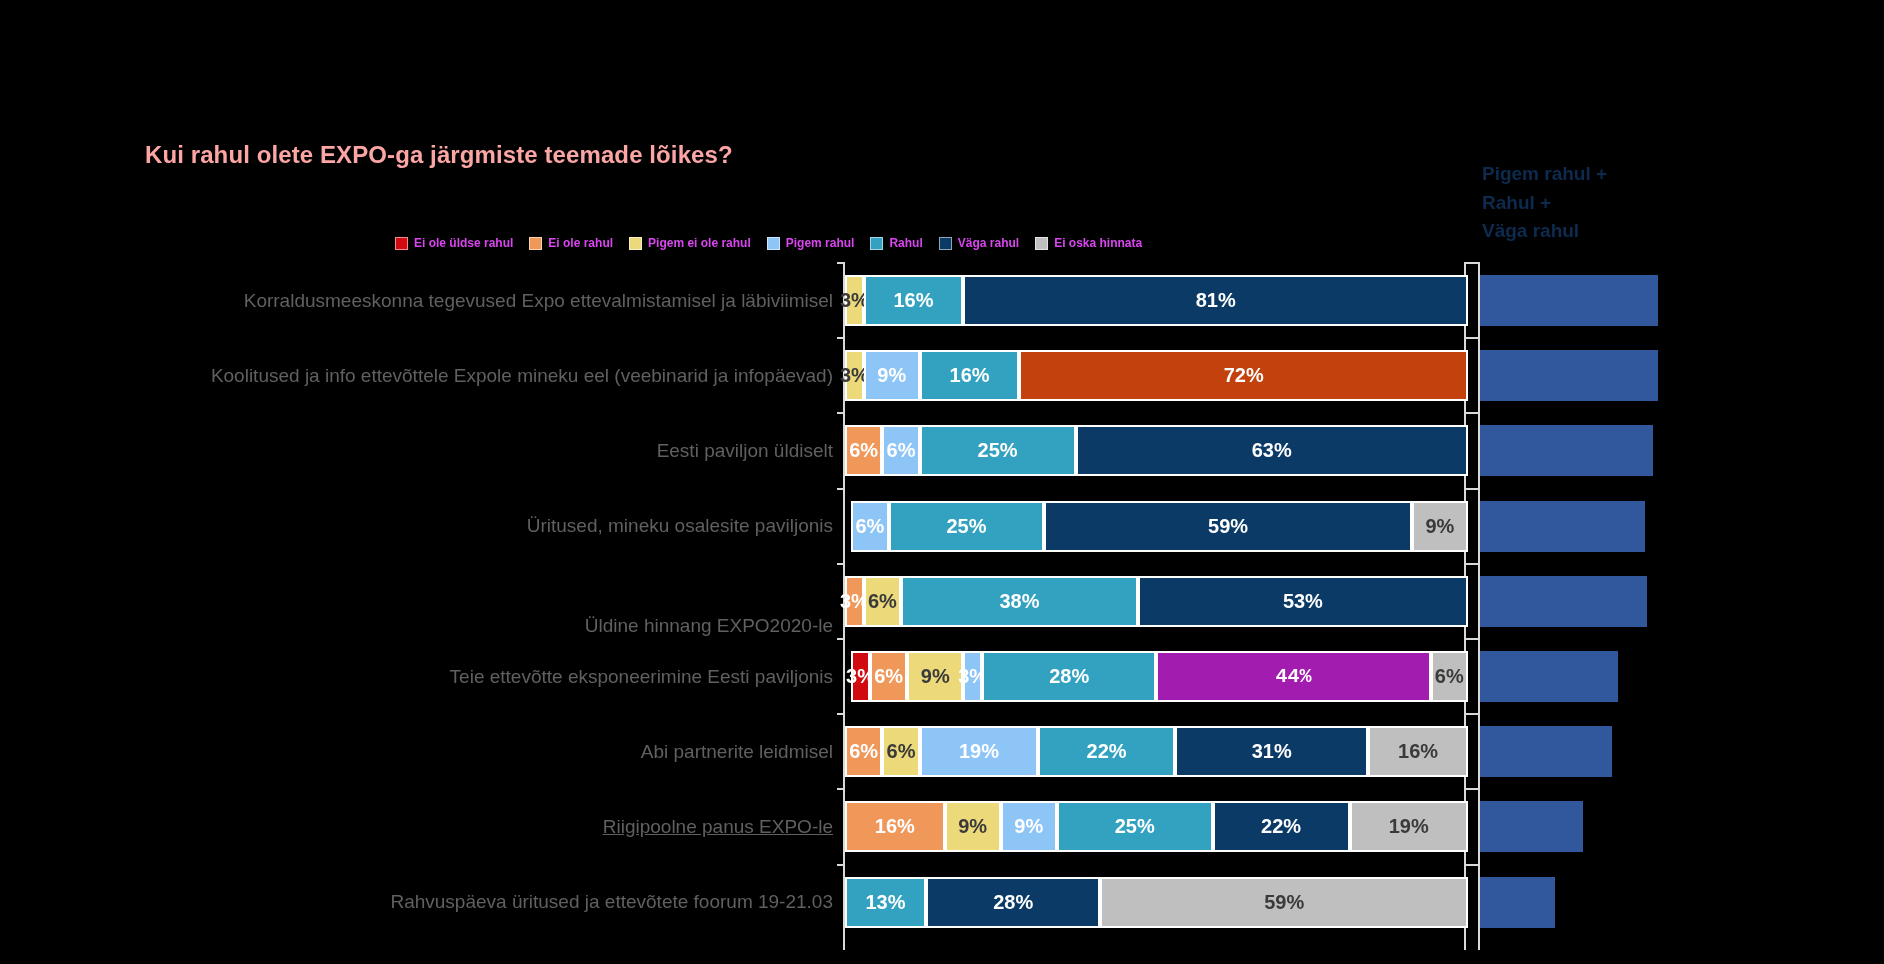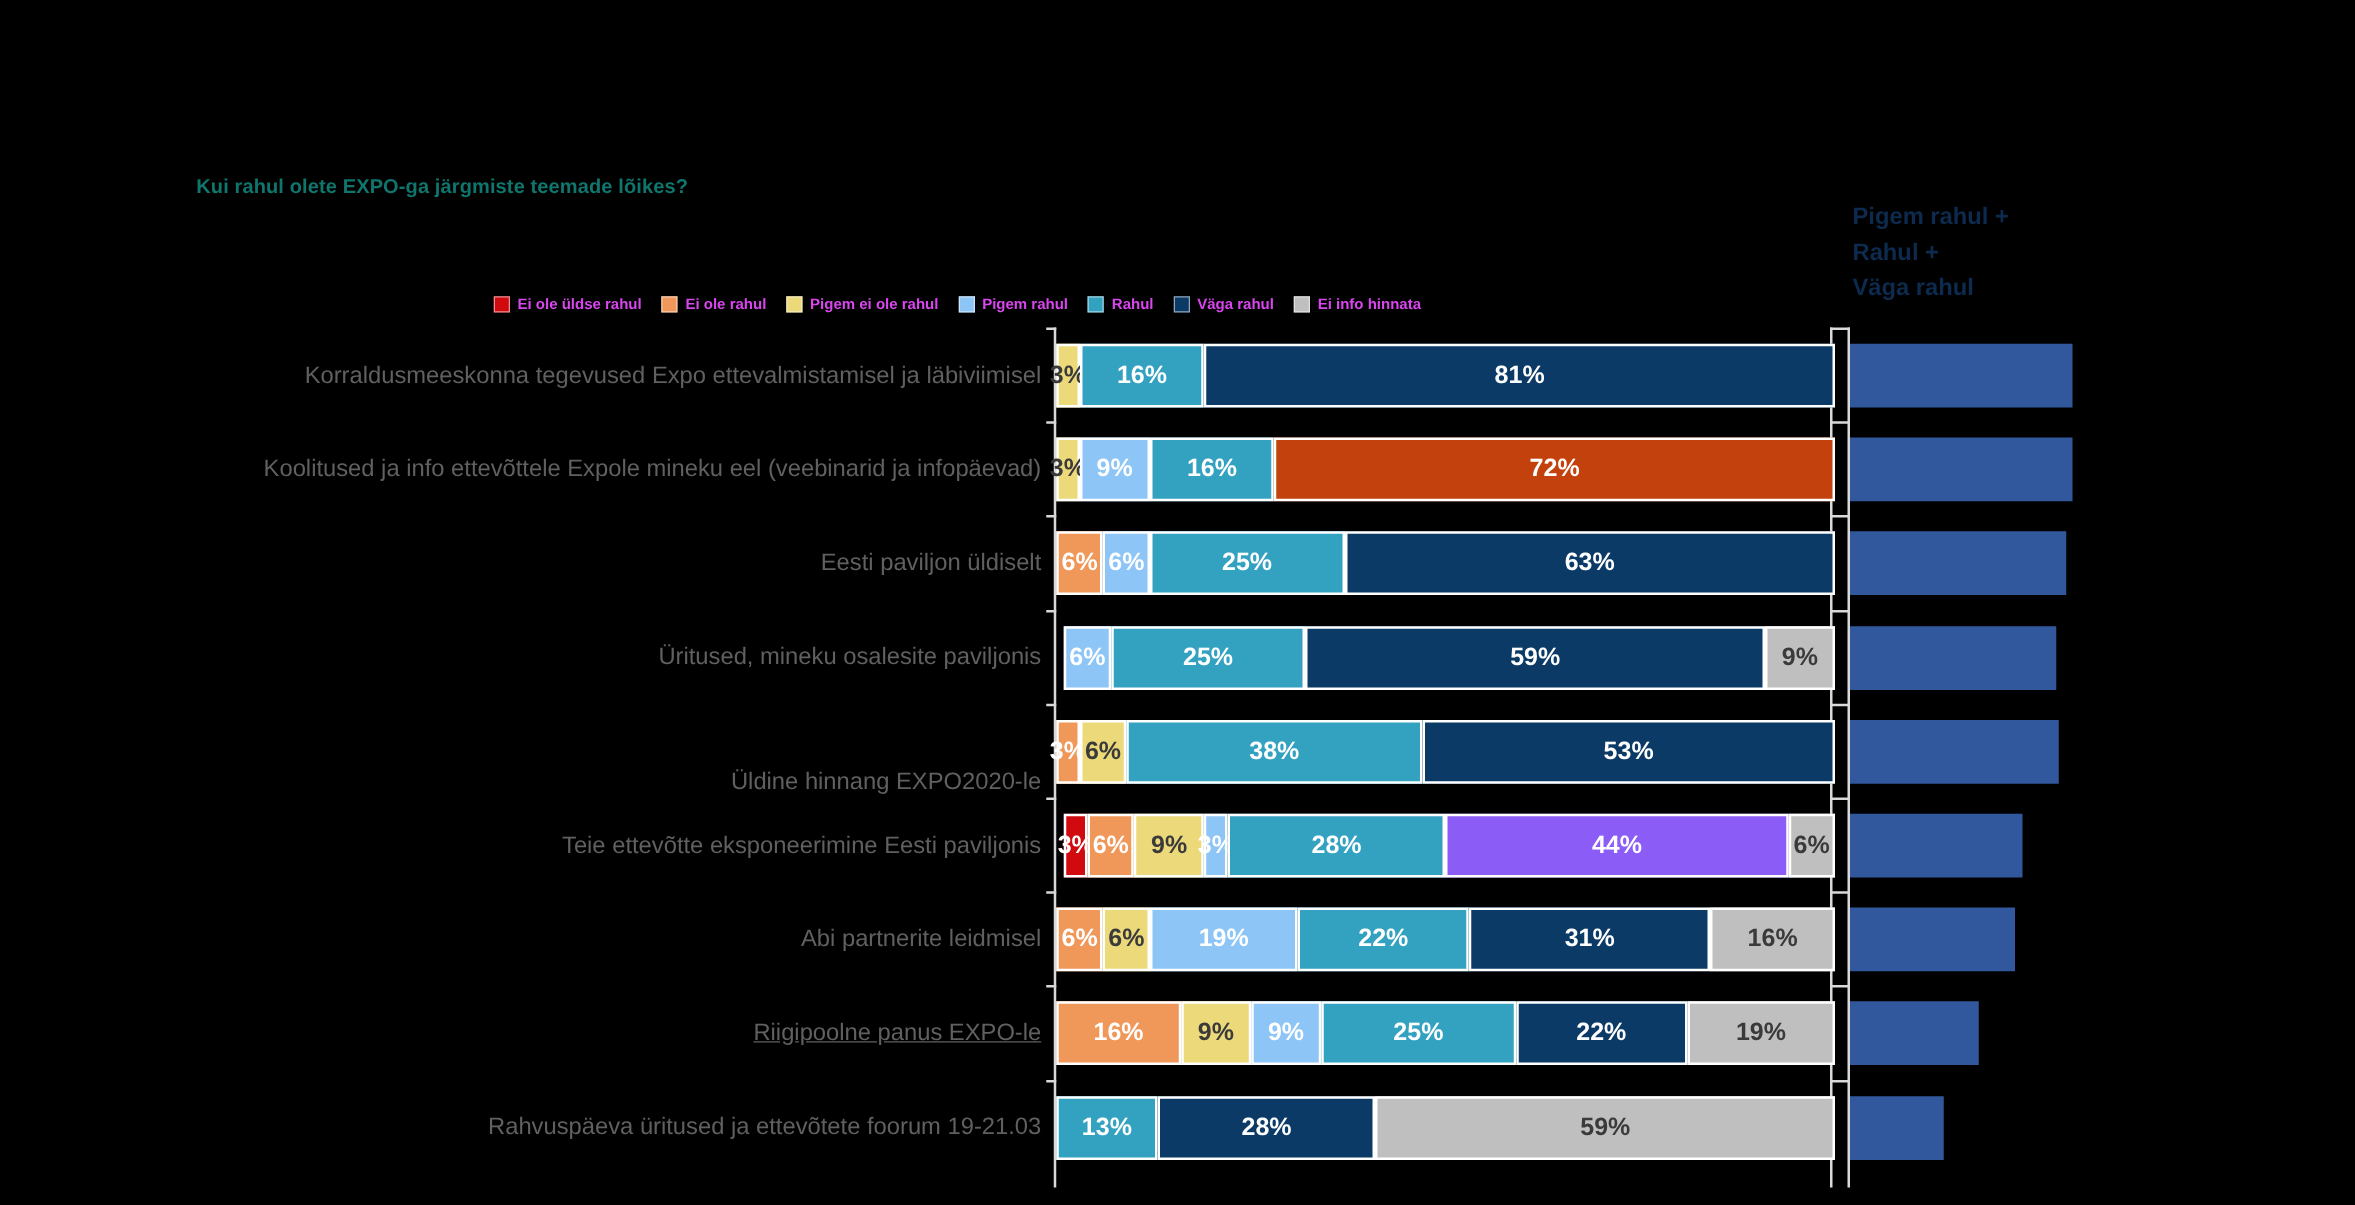--- a/index.html
+++ b/index.html
@@ -19,25 +19,25 @@
     position: absolute;
     left: 0; top: 0;
     width: 1884px;
     height: 964px;
     background: #000000;
   }
 
   
   .chart-title {
     position: absolute;
-    left: 157px;
+    left: 145px;
     top: 141px;
-    font-size: 16px;
+    font-size: 24px;
     font-weight: 700;
-    color: #0f766e;
+    color: #fca5a5;
     letter-spacing: 0.1px;
     white-space: nowrap;
   }
 
   
   .right-header {
     position: absolute;
     left: 1482px;
     top: 160px;
     width: 260px;
@@ -192,21 +192,21 @@
       <div class="legend-item">
         <span class="legend-swatch" style="background: rgb(51, 162, 192);"></span>
         <span class="legend-label">Rahul</span>
       </div>
       <div class="legend-item">
         <span class="legend-swatch" style="background: rgb(11, 58, 102);"></span>
         <span class="legend-label">Väga rahul</span>
       </div>
       <div class="legend-item">
         <span class="legend-swatch" style="background: rgb(191, 191, 191);"></span>
-        <span class="legend-label">Ei info hinnata</span>
+        <span class="legend-label">Ei oska hinnata</span>
       </div>
     </div>
 
   <div id="cat-labels">
       <div class="cat-label" style="top: 275px;">Korraldusmeeskonna tegevused Expo ettevalmistamisel ja läbiviimisel</div>
       <div class="cat-label" style="top: 350.2px;">Koolitused ja info ettevõttele Expole mineku eel (veebinarid ja infopäevad)</div>
       <div class="cat-label" style="top: 425.4px;">Eesti paviljon üldiselt</div>
       <div class="cat-label" style="top: 500.6px;">Üritused, mineku osalesite paviljonis</div>
       <div class="cat-label" style="top: 600px;">Üldine hinnang EXPO2020-le</div>
       <div class="cat-label" style="top: 651px;">Teie ettevõtte eksponeerimine Eesti paviljonis</div>
@@ -304,21 +304,21 @@
         </div>
         <div class="seg on-light" style="width: 56.07px; background: rgb(236, 217, 122);">
           <span>9%</span>
         </div>
         <div class="seg on-dark" style="width: 18.69px; background: rgb(141, 197, 247);">
           <span>3%</span>
         </div>
         <div class="seg on-dark" style="width: 174.44px; background: rgb(51, 162, 192);">
           <span>28%</span>
         </div>
-        <div class="seg on-dark" style="width: 274.12px; background: #8b5cf6;">
+        <div class="seg on-dark" style="width: 274.12px; background: #a21caf; font-family: Liberation Mono, monospace;">
           <span>44%</span>
         </div>
         <div class="seg on-light" style="width: 37.38px; background: rgb(191, 191, 191);">
           <span>6%</span>
         </div>
       </div>
       <div class="tick" style="top: 451.2px;"></div>
       <div class="tick-r" style="top: 451.2px;"></div>
       <div class="bar-row" style="top: 464.2px; left: 0px;">
         <div class="seg on-dark" style="width: 37.38px; background: rgb(240, 151, 90);">

